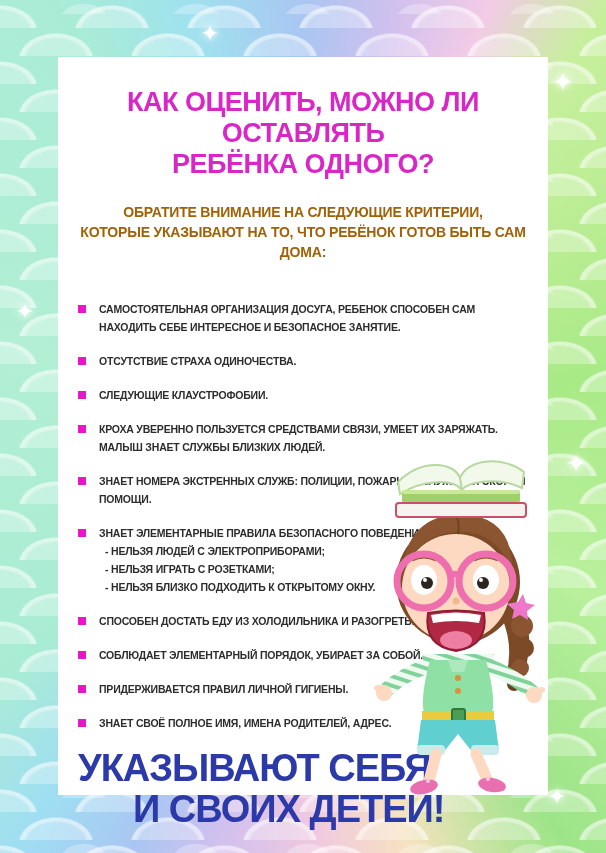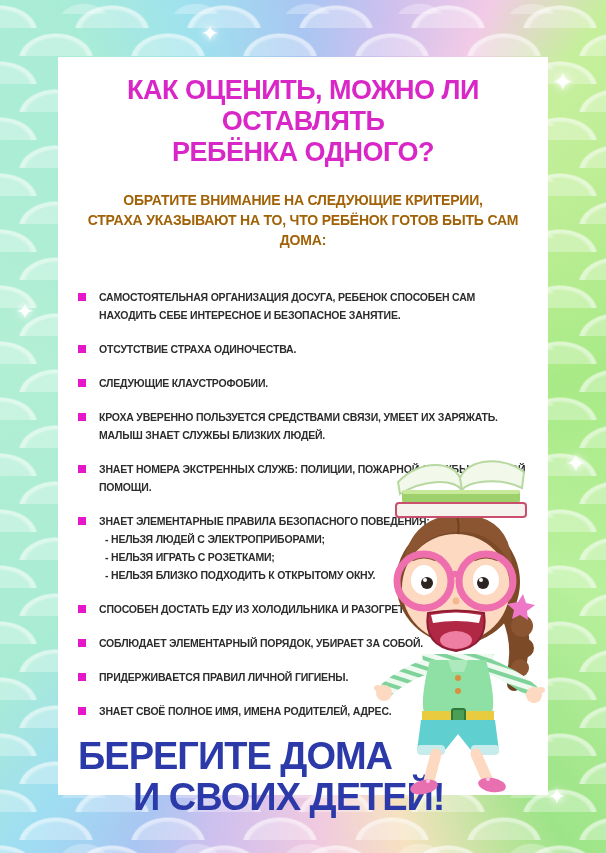--- a/index.html
+++ b/index.html
@@ -29,21 +29,21 @@
     position:absolute; color:#ffffff; font-size:22px; line-height:1;
     text-shadow:0 0 6px rgba(255,255,255,0.95), 0 0 14px rgba(255,255,255,0.8);
     transform:translate(-50%,-50%);
   }
   .sp1{left:210px; top:34px;} .sp2{left:563px; top:82px; font-size:26px;}
   .sp3{left:25px; top:312px;} .sp4{left:576px; top:463px; font-size:25px;}
   .sp5{left:557px; top:797px;}
 
   .sheet {
     position:absolute; left:58px; top:57px; width:490px; height:738px;
-    background:#ffffff; padding:18px 20px 0 20px;
+    background:#ffffff; padding:30px 20px 0 20px;
   }
 
   .title { text-align:center; color:#d926c6; font-weight:bold;
     font-size:27px; line-height:31px; letter-spacing:-0.5px; margin-bottom:22px; }
   .subtitle { text-align:center; color:#a16207; font-weight:bold;
     font-size:14px; line-height:20px; letter-spacing:-0.2px; margin-bottom:38px; }
 
   .criteria { list-style:none; }
   .criteria li { display:flex; margin-bottom:16px; }
   .bullet { flex:0 0 8px; width:8px; height:8px; background:#e517c9; margin:5px 13px 0 0; }
@@ -70,21 +70,21 @@
 
   <div class="sheet">
 
     <div class="title">
       <div>КАК ОЦЕНИТЬ, МОЖНО ЛИ ОСТАВЛЯТЬ</div>
       <div>РЕБЁНКА ОДНОГО?</div>
     </div>
 
     <div class="subtitle">
       <div>ОБРАТИТЕ ВНИМАНИЕ НА СЛЕДУЮЩИЕ КРИТЕРИИ,</div>
-      <div>СТРАХА УКАЗЫВАЮТ НА ТО, ЧТО РЕБЁНОК ГОТОВ БЫТЬ САМ ДОМА:</div>
+      <div>КОТОРЫЕ УКАЗЫВАЮТ НА ТО, ЧТО РЕБЁНОК ГОТОВ БЫТЬ САМ ДОМА:</div>
     </div>
 
     <ul class="criteria">
       <li>
         <span class="bullet"></span>
         <div class="item-text">САМОСТОЯТЕЛЬНАЯ ОРГАНИЗАЦИЯ ДОСУГА, РЕБЕНОК СПОСОБЕН САМ НАХОДИТЬ СЕБЕ ИНТЕРЕСНОЕ И БЕЗОПАСНОЕ ЗАНЯТИЕ.</div>
       </li>
       <li>
         <span class="bullet"></span>
         <div class="item-text">ОТСУТСТВИЕ СТРАХА ОДИНОЧЕСТВА.</div>
@@ -122,21 +122,21 @@
         <span class="bullet"></span>
         <div class="item-text">ПРИДЕРЖИВАЕТСЯ ПРАВИЛ ЛИЧНОЙ ГИГИЕНЫ.</div>
       </li>
       <li>
         <span class="bullet"></span>
         <div class="item-text">ЗНАЕТ СВОЁ ПОЛНОЕ ИМЯ, ИМЕНА РОДИТЕЛЕЙ, АДРЕС.</div>
       </li>
     </ul>
 
     <div class="footer">
-      <div class="l1">БЕРЕГИТЕ ДОМА</div>
+      <div class="l1">УКАЗЫВАЮТ СЕБЯ</div>
       <div class="l2">И СВОИХ ДЕТЕЙ!</div>
     </div>
 
   </div>
 
   <svg class="girl" viewBox="0 0 176 345" xmlns="http://www.w3.org/2000/svg">
     <defs>
       <pattern id="stripes" width="9" height="9" patternUnits="userSpaceOnUse" patternTransform="rotate(18)">
         <rect width="9" height="9" fill="#eef9f0"></rect>
         <rect width="9" height="4" fill="#7fd39a"></rect>

